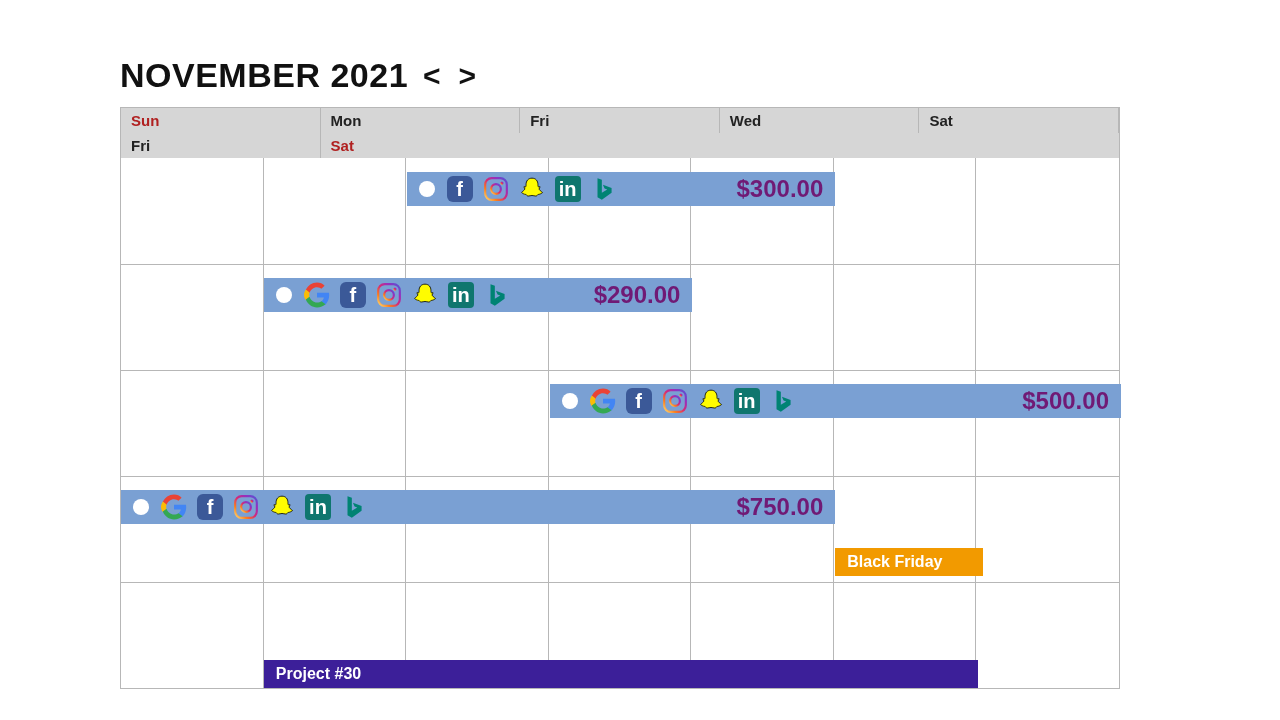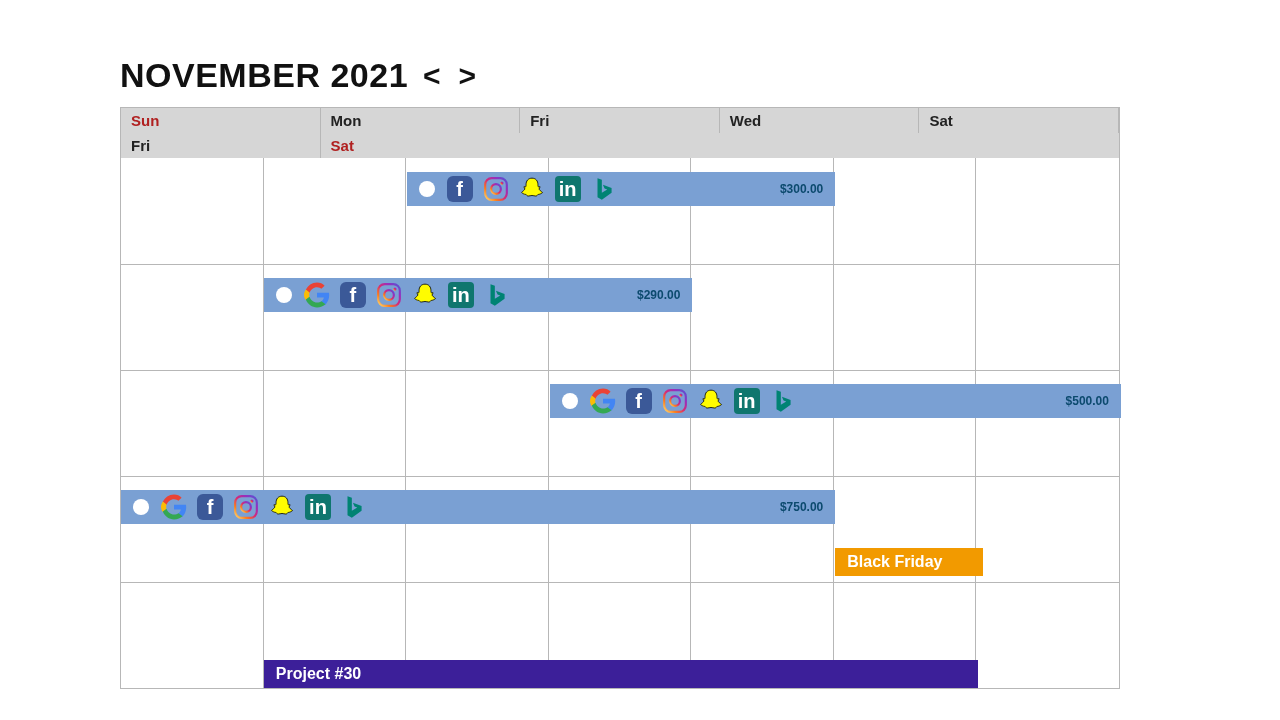--- a/index.html
+++ b/index.html
@@ -15,21 +15,21 @@
   .head-cell:last-child { border-right: none; }
   .head-cell.weekend { color: #b02020; }
   .body-rows { position: relative; }
   .week { display: grid; grid-template-columns: repeat(7, 1fr); height: 106px; border-top: 1px solid #b7b7b7; }
   .week:first-child { border-top: none; }
   .day { border-right: 1px solid #b7b7b7; }
   .day:last-child { border-right: none; }
   .overlay { position: absolute; inset: 0; pointer-events: none; }
   .event { position: absolute; height: 34px; display: flex; align-items: center; padding: 0 12px; font-size: 17px; font-weight: 700; color: #fff; pointer-events: auto; }
   .event.budget { background: #7aa0d3; color: #111; font-weight: 700; }
-  .event.budget .amount { margin-left: auto; font-size: 12px; color: #0c4a6e; }
+  .event.budget .amount { margin-left: auto; font-size: 24px; color: #701a75; }
   .event.deadline { background: #3c1f99; }
   .event.project  { background: #3c1f99; }
   .event.bf       { background: #f29a00; }
   .dot { width: 16px; height: 16px; border-radius: 50%; background: #fff; margin-right: 12px; flex: none; }
   .icons { display: flex; gap: 10px; align-items: center; }
   .ic { width: 26px; height: 26px; display: flex; align-items: center; justify-content: center; font-family: Arial, sans-serif; flex: none; }
   .ic svg { width: 26px; height: 26px; display: block; }
   .ic.fb { background: #3b5998; border-radius: 6px; color: #fff; font-weight: 900; font-size: 20px; }
   .ic.li { background: #0f766e; border-radius: 4px; color: #fff; font-weight: 900; font-size: 20px; }
 </style>

